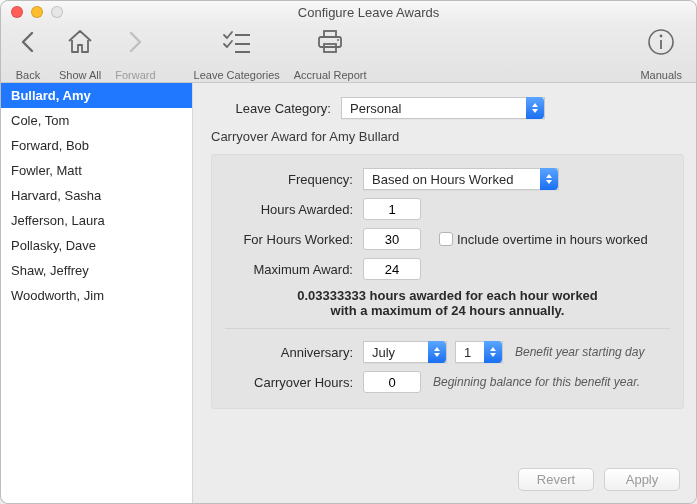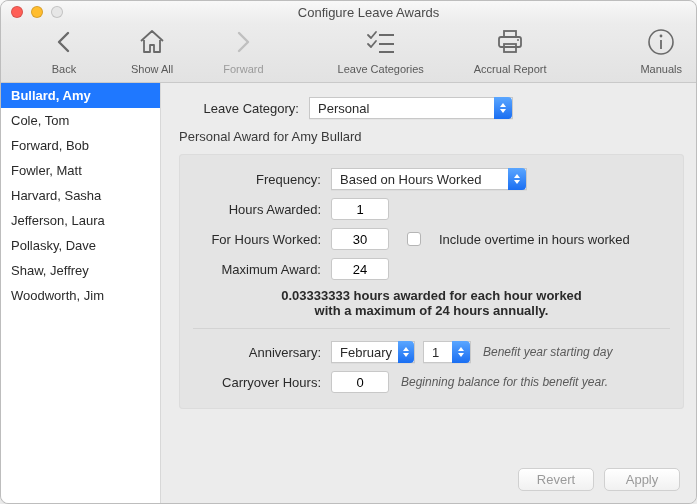--- a/index.html
+++ b/index.html
@@ -50,37 +50,37 @@
     display: flex;
     align-items: flex-start;
     padding: 4px 10px 0 10px;
     background: linear-gradient(#ececec,#e2e2e2);
     position: relative;
   }
   .tgroup {
     display: flex; gap: 14px; align-items: flex-start;
   }
   .tbtn {
-    display: flex; flex-direction: column; align-items: center; gap: 6px;
-    color:#595959; min-width: 34px; margin-left: 36px;
+    display: flex; flex-direction: column; align-items: center; gap: 12px;
+    color:#595959; min-width: 34px;
   }
   .tbtn .cap { font-size: 11px; text-align:center; white-space:nowrap; }
   .tbtn.dim { color:#9b9b9b; }
   .tbtn svg { display:block; }
   .toolbar-right {
     position: absolute; right: 14px; top: 4px;
   }
   
   .body {
     flex: 1; display: flex; min-height:0;
     background:#ececec;
     border-bottom-left-radius:8px; border-bottom-right-radius:8px;
   }
   .sidebar {
-    width: 160px;
+    width: 192px;
     background:#fff;
     border-right: 1px solid #d8d8d8;
     border-bottom-left-radius:8px;
     overflow:hidden;
   }
   .list-item {
     padding: 5px 10px;
     font-size: 13px;
     cursor: default;
   }
@@ -243,21 +243,21 @@
         <div class="lbl-right">Leave Category:</div>
         <div class="select wide">
           <span class="cap-area">Personal</span>
           <span class="blue-cap">
               <span class="chev up"></span>
               <span class="chev down"></span>
             </span>
         </div>
       </div>
 
-      <div class="section-title">Personal Award for Amy Bullard</div>
+      <div class="section-title">Carryover Award for Amy Bullard</div>
 
       <div class="panel">
 
         <div class="row">
           <div class="lbl-right">Frequency:</div>
           <div class="select freq">
             <span class="cap-area">Based on Hours Worked</span>
             <span class="blue-cap">
                 <span class="chev up"></span>
                 <span class="chev down"></span>
@@ -268,39 +268,39 @@
         <div class="row">
           <div class="lbl-right">Hours Awarded:</div>
           <input class="input" value="1" style="">
         </div>
 
         <div class="row">
           <div class="lbl-right">For Hours Worked:</div>
           <input class="input" value="30" style="">
           <span style="width:18px;"></span>
           <span class="chk"></span>
-          <span style="margin-left:18px;">Include overtime in hours worked</span>
+          <span style="margin-left:4px;">Include overtime in hours worked</span>
         </div>
 
         <div class="row">
           <div class="lbl-right">Maximum Award:</div>
           <input class="input" value="24" style="">
         </div>
 
         <div class="summary">
           <div>0.03333333 hours awarded for each hour worked</div>
           <div>with a maximum of 24 hours annually.</div>
         </div>
 
         <hr class="hr">
 
         <div class="row">
           <div class="lbl-right">Anniversary:</div>
           <div class="select sm">
-            <span class="cap-area">February</span>
+            <span class="cap-area">July</span>
             <span class="blue-cap">
                 <span class="chev up"></span>
                 <span class="chev down"></span>
               </span>
           </div>
           <span style="width:8px;"></span>
           <div class="select xs">
             <span class="cap-area">1</span>
             <span class="blue-cap">
                 <span class="chev up"></span>

